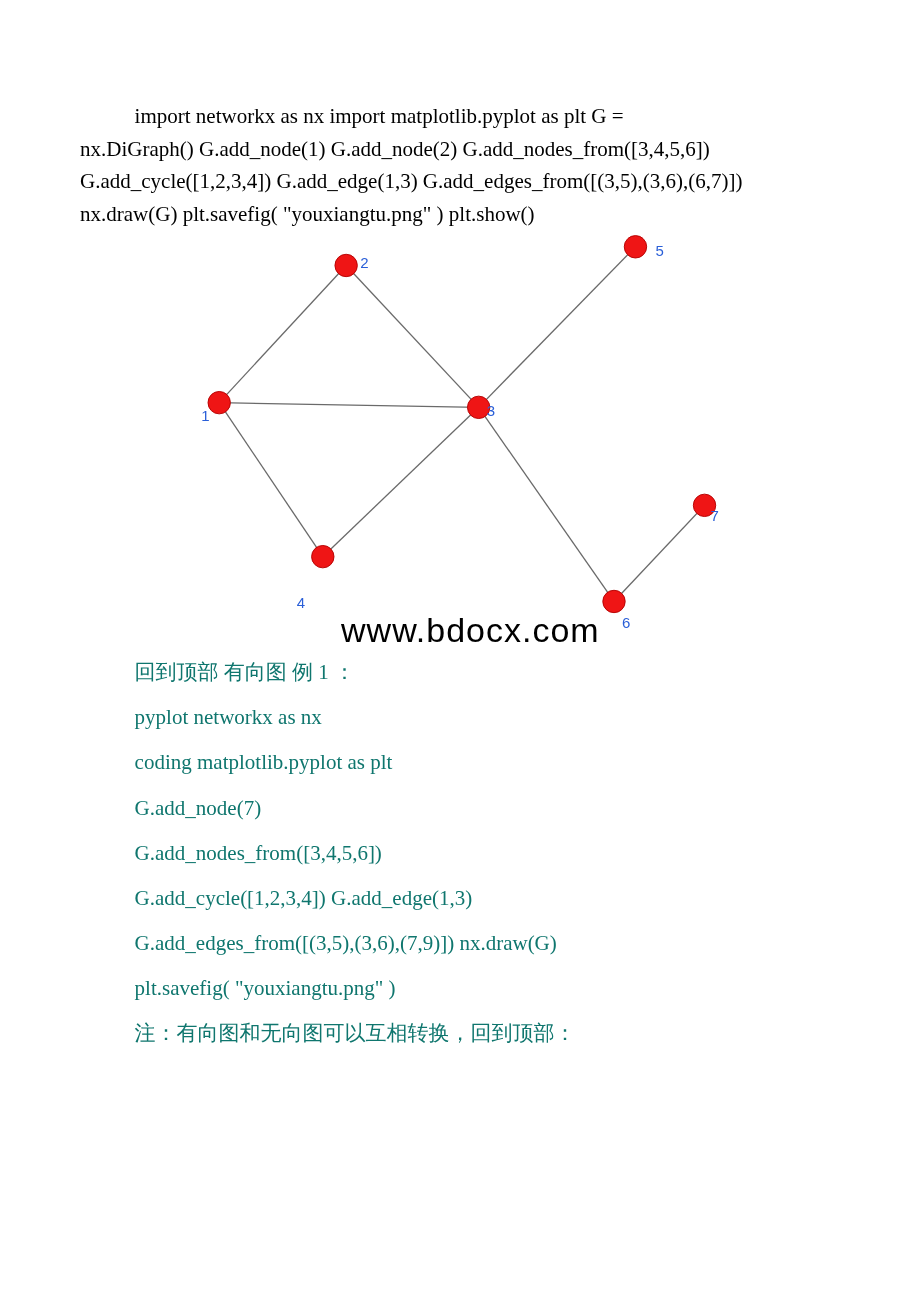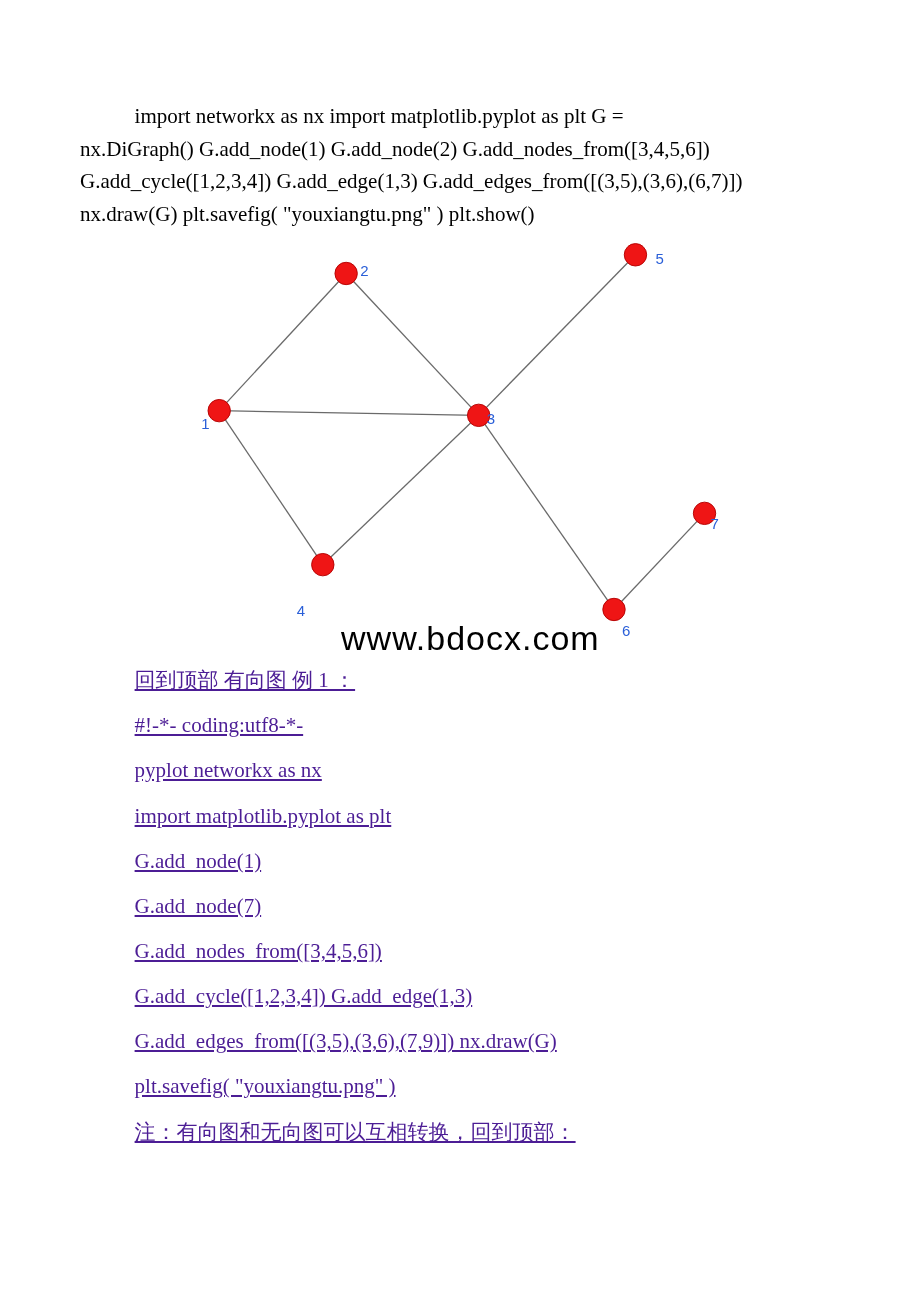--- a/index.html
+++ b/index.html
@@ -10,21 +10,20 @@
     width: 920px;
   }
   .page {
     padding: 100px 80px 60px 80px;
     box-sizing: border-box;
   }
   .intro-block {
     font-size: 21px;
     line-height: 1.55;
     color: #000;
-    margin-bottom: 8px;
   }
   .intro-indent {
     text-indent: 2.6em;
   }
   .graph-figure {
     position: relative;
     width: 560px;
     height: 420px;
     margin: 0 0 0 100px;
   }
@@ -45,22 +44,21 @@
     transform: translateX(-46%);
     font-family: Arial, sans-serif;
     font-size: 34px;
     color: #000000;
     letter-spacing: 1px;
     white-space: nowrap;
   }
   .body-text {
     font-size: 21px;
     line-height: 2.15;
-    color: #4c1d95;
-    text-decoration: underline;
+    color: #0f766e;
   }
   .body-text p {
     margin: 0;
     text-indent: 2.6em;
   }
 </style>
 </head>
 <body>
 
 <div class="page">
@@ -100,24 +98,22 @@
         <div class="node-label" style="left: 475.467px; top: 12px;">5</div>
         <div class="node-label" style="left: 442px; top: 384px;">6</div>
         <div class="node-label" style="left: 530.533px; top: 277px;">7</div>
       </div>
     <div class="watermark">www.bdocx.com</div>
   </div>
 
   <div class="body-text">
     <p>回到顶部 有向图 例 1 ：</p>
     <div id="code-lines">
-        <p>#!-*- coding:utf8-*-</p>
         <p>pyplot networkx as nx</p>
-        <p>import matplotlib.pyplot as plt</p>
-        <p>G.add_node(1)</p>
+        <p>coding matplotlib.pyplot as plt</p>
         <p>G.add_node(7)</p>
         <p>G.add_nodes_from([3,4,5,6])</p>
         <p>G.add_cycle([1,2,3,4]) G.add_edge(1,3)</p>
         <p>G.add_edges_from([(3,5),(3,6),(7,9)]) nx.draw(G)</p>
         <p>plt.savefig( "youxiangtu.png" )</p>
       </div>
     <p>注：有向图和无向图可以互相转换，回到顶部：</p>
   </div>
 
 </div>

